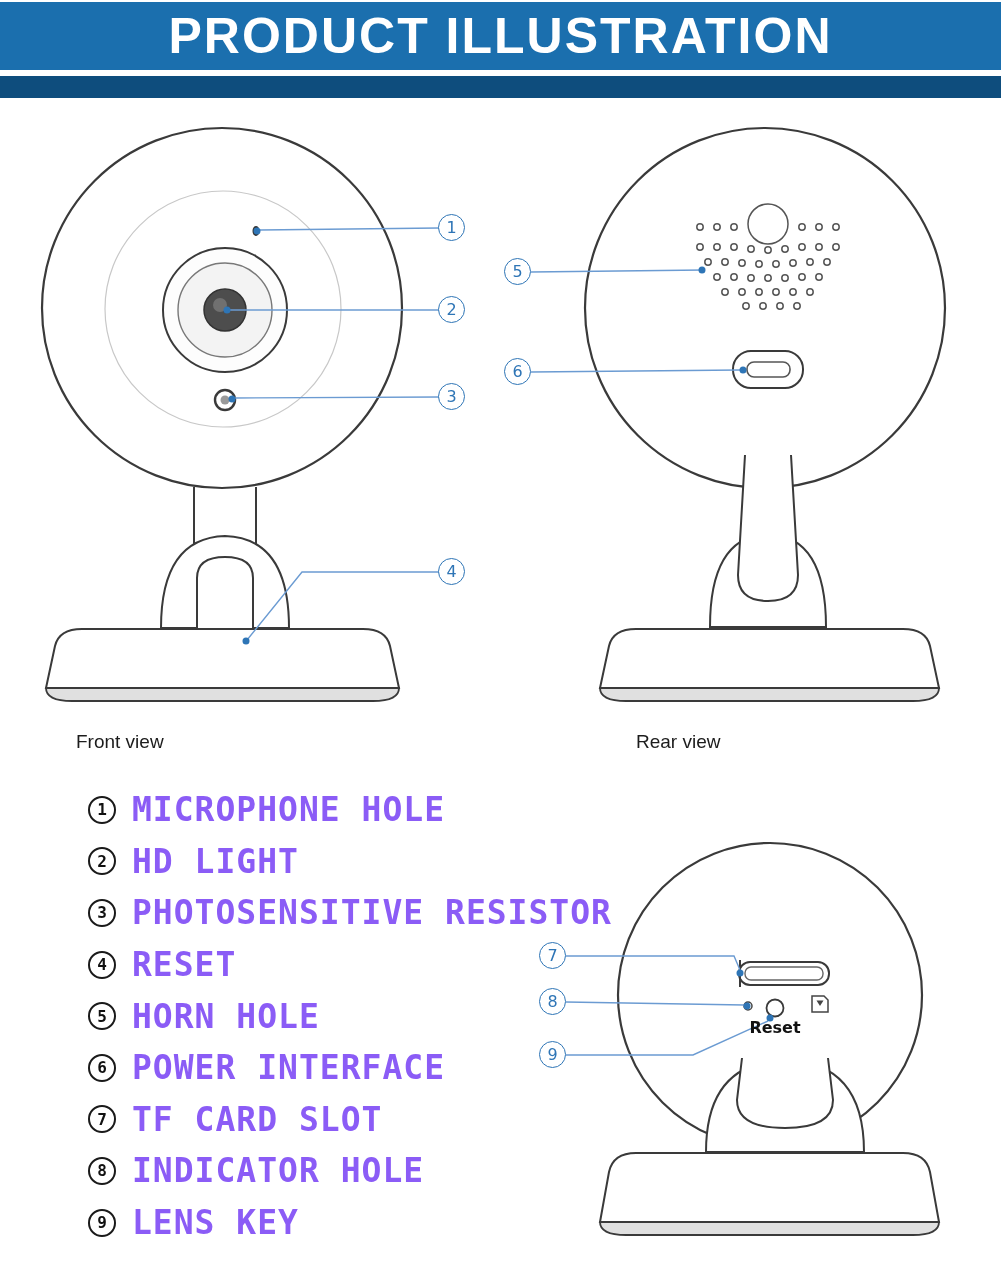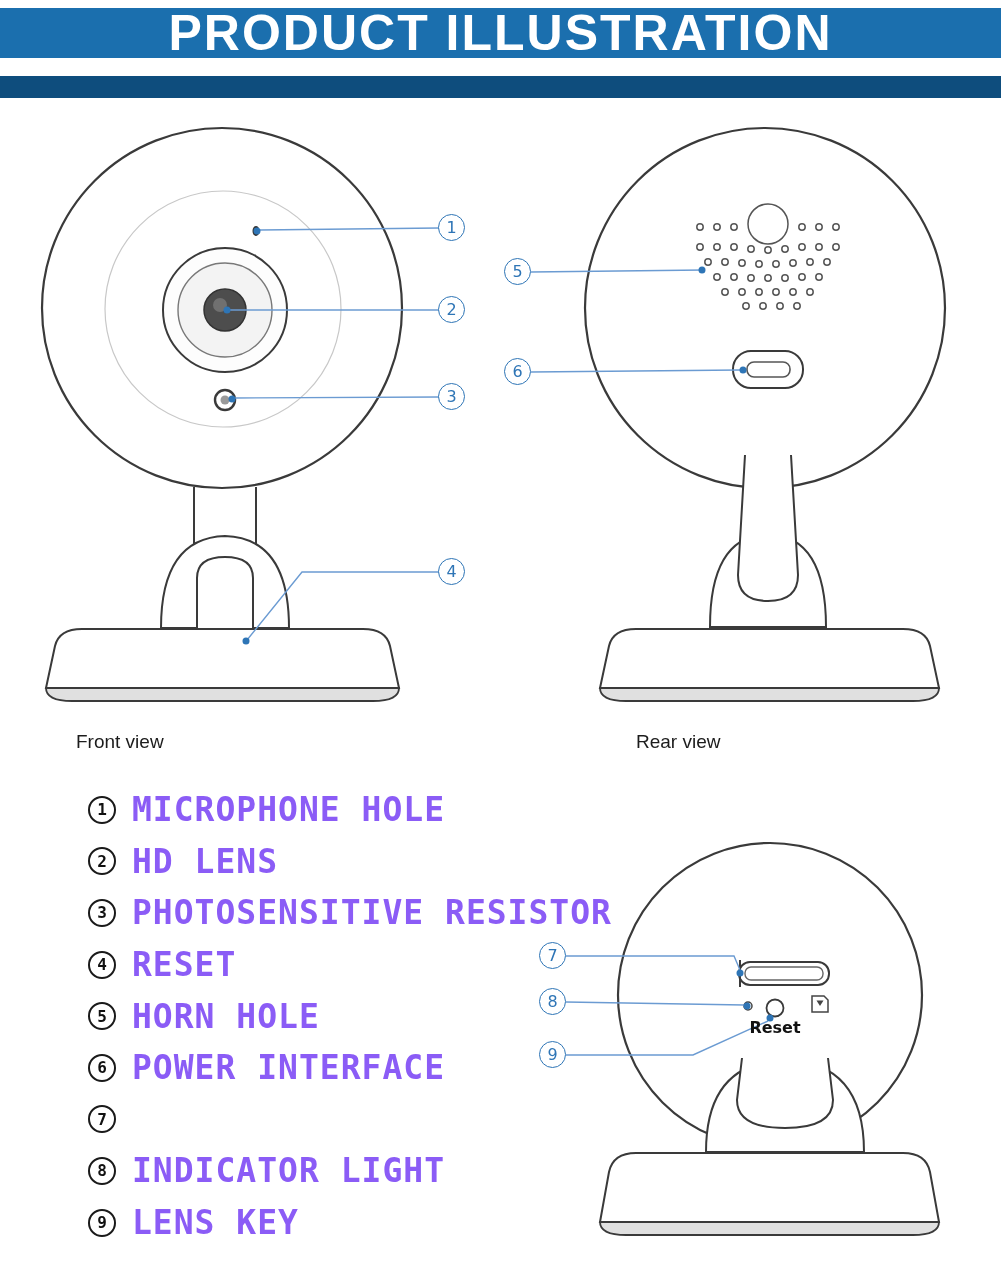--- a/index.html
+++ b/index.html
@@ -5,21 +5,21 @@
   :root{
     --header-bg:#1b6fae;
     --header-stripe:#0e4d7d;
     --callout-blue:#2e75b6;
     --line-blue:#6b9bd2;
     --line-art:#3a3a3a;
   }
   *{margin:0;padding:0;box-sizing:border-box;}
   body{background:#fff;font-family:"Liberation Sans",sans-serif;}
   .page{position:relative;width:1001px;height:1275px;background:#fff;overflow:hidden;}
-  .header-bar{position:absolute;left:0;top:8px;width:1001px;height:50px;background:var(--header-bg);
+  .header-bar{position:absolute;left:0;top:2px;width:1001px;height:68px;background:var(--header-bg);
     display:flex;align-items:center;justify-content:center;}
   .header-title{color:#fff;font-size:50px;font-weight:700;letter-spacing:2px;font-family:"Liberation Sans",sans-serif;}
   .header-stripe{position:absolute;left:0;top:76px;width:1001px;height:22px;background:var(--header-stripe);}
   svg.linework{position:absolute;left:0;top:0;}
   .callout{position:absolute;width:27px;height:27px;border:1.6px solid var(--callout-blue);border-radius:50%;
     color:var(--callout-blue);display:flex;align-items:center;justify-content:center;
     font-size:16px;font-weight:500;font-family:"DejaVu Sans",sans-serif;background:#fff;}
   .view-label{position:absolute;width:300px;text-align:left;font-size:19px;color:#1c1c1c;
     font-family:"Liberation Sans",sans-serif;}
   .legend{position:absolute;left:88px;top:784px;}
@@ -181,44 +181,45 @@
 
   <div class="reset-label">Reset</div>
 
   <div class="legend">
     <div class="legend-row">
       <span class="legend-num">1</span>
       <span class="legend-label">MICROPHONE HOLE</span>
     </div>
     <div class="legend-row">
       <span class="legend-num">2</span>
-      <span class="legend-label">HD LENS</span>
+      <span class="legend-label">HD LIGHT</span>
     </div>
     <div class="legend-row">
       <span class="legend-num">3</span>
       <span class="legend-label">PHOTOSENSITIVE RESISTOR</span>
     </div>
     <div class="legend-row">
       <span class="legend-num">4</span>
       <span class="legend-label">RESET</span>
     </div>
     <div class="legend-row">
       <span class="legend-num">5</span>
       <span class="legend-label">HORN HOLE</span>
     </div>
     <div class="legend-row">
       <span class="legend-num">6</span>
       <span class="legend-label">POWER INTERFACE</span>
     </div>
     <div class="legend-row">
       <span class="legend-num">7</span>
+      <span class="legend-label">TF CARD SLOT</span>
     </div>
     <div class="legend-row">
       <span class="legend-num">8</span>
-      <span class="legend-label">INDICATOR LIGHT</span>
+      <span class="legend-label">INDICATOR HOLE</span>
     </div>
     <div class="legend-row">
       <span class="legend-num">9</span>
       <span class="legend-label">LENS KEY</span>
     </div>
   </div>
 
 </div>
 
 </body></html>

